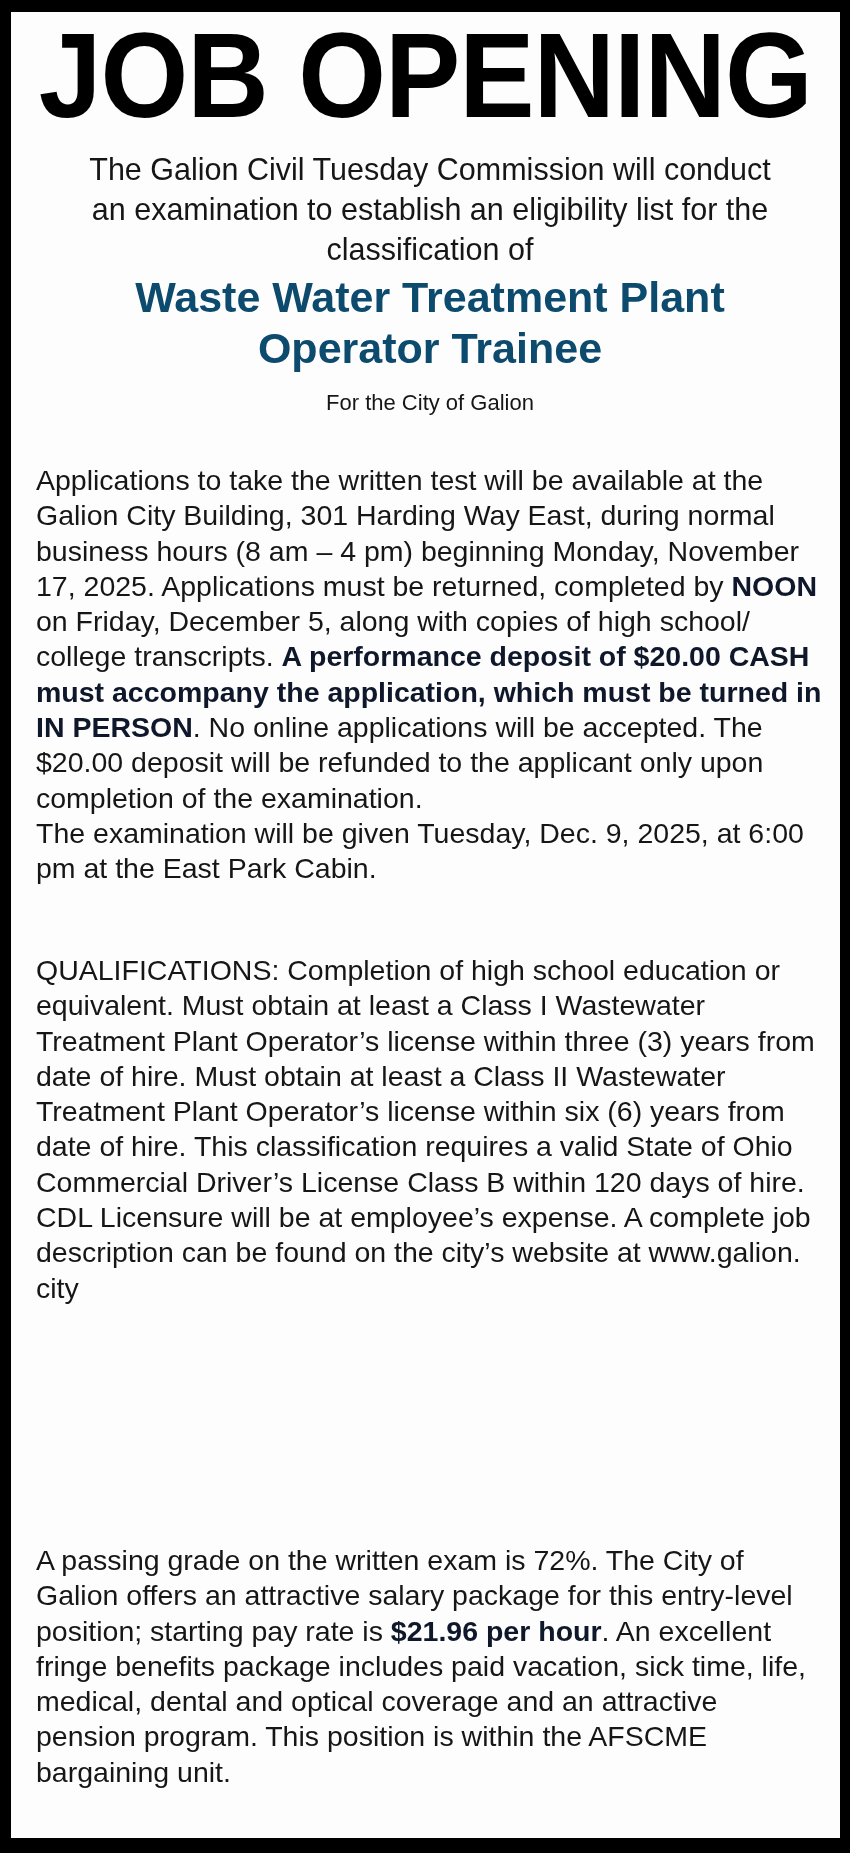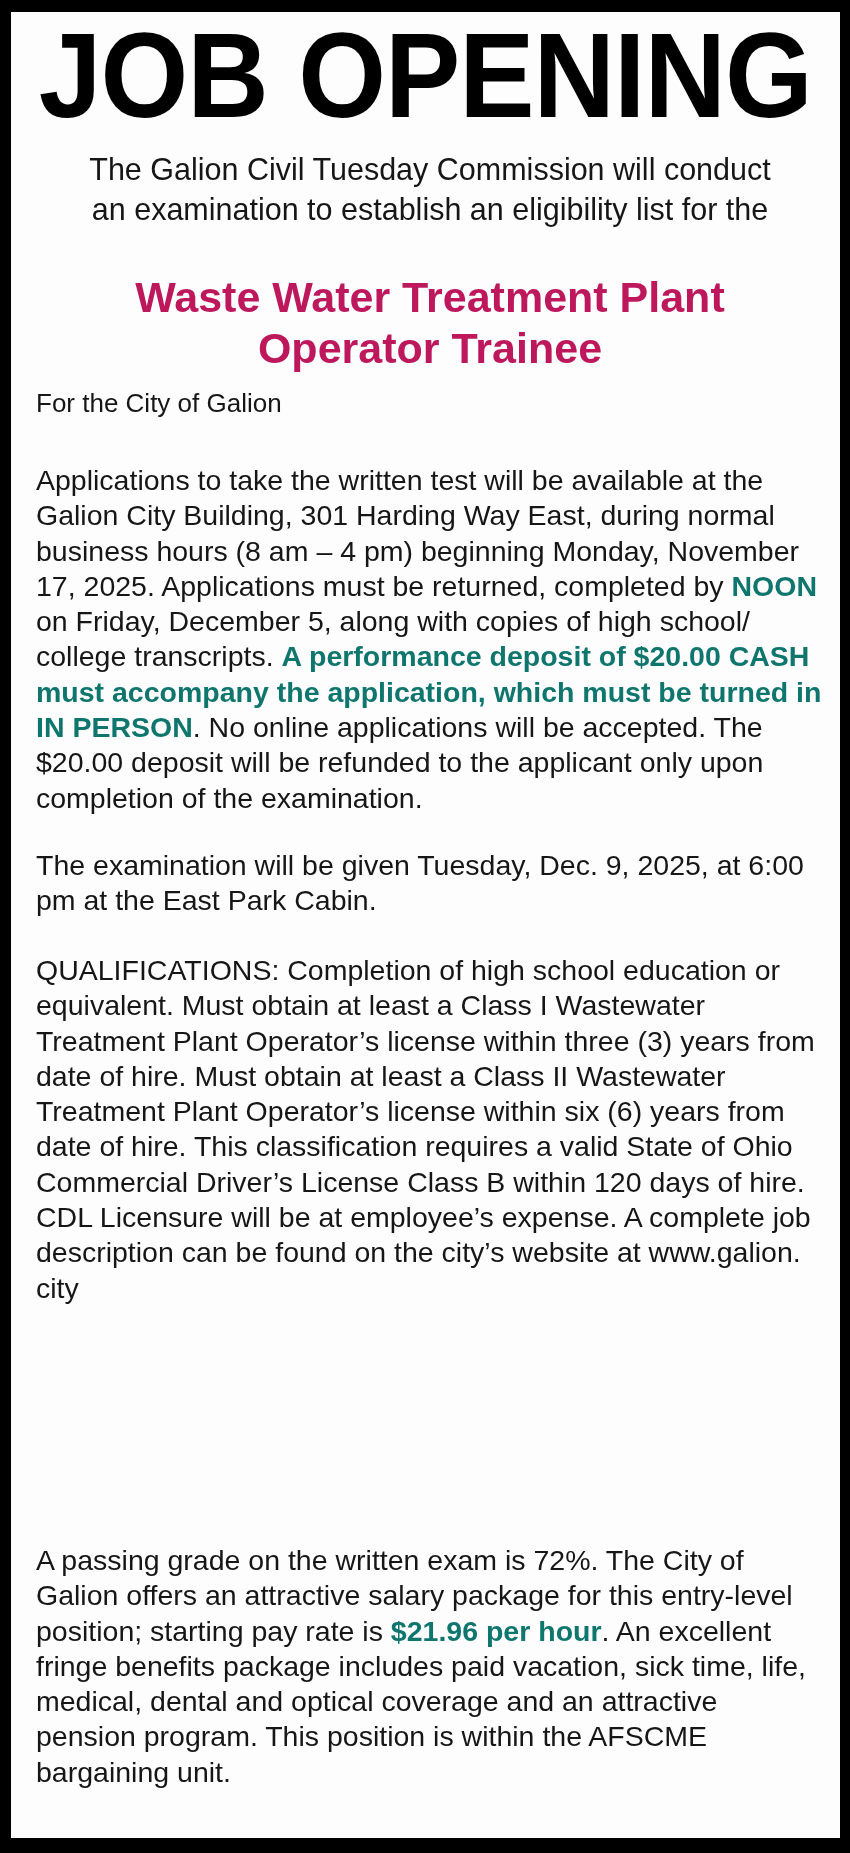--- a/index.html
+++ b/index.html
@@ -37,37 +37,38 @@
     top:137px;
     text-align:center;
     font-size:30.5px;line-height:40px;
   }
 
   .position{
     top:260px;
     text-align:center;
     font-weight:bold;
     font-size:43px;line-height:51px;
-    color:#be185d;
+    color:#0c4a6e;
   }
 
   .for-line{
     top:371px;
-    font-size:26px;line-height:40px;
+    text-align:center;
+    font-size:22px;line-height:40px;
   }
 
   .body-par{
     font-size:28.5px;line-height:35.3px;
     text-align:left;
     margin:0;
   }
-  .body-par b{font-weight:bold;color:#0f766e;}
+  .body-par b{font-weight:bold;color:#0f172a;}
 
   .p1{top:451px;}
-  .p2{top:836px;}
+  .p2{top:804px;}
   .p3{top:941px;}
   .p4{top:1326px;}
   .p5{top:1499px;margin-top:32px;}
 
   .footer{
     top:1860px;width:800px;
     font-size:28.5px;line-height:36px;
     font-weight:bold;font-style:italic;
     color:#0d0d0d;
     white-space:nowrap;
@@ -77,20 +78,21 @@
 <body>
 
 <div class="page">
   <div class="panel">
 
     <div class="block title"><span class="squeeze">JOB OPENING</span></div>
 
     <div class="block intro">
       <div>The Galion Civil Tuesday Commission will conduct</div>
       <div>an examination to establish an eligibility list for the</div>
+      <div>classification of</div>
     </div>
 
     <div class="block position">
       <div>Waste Water Treatment Plant</div>
       <div>Operator Trainee</div>
     </div>
 
     <div class="block for-line">For the City of Galion</div>
 
     <p class="block body-par p1"><span>Applications to take the written test will be available at the Galion City Building, 301 Harding Way East, during normal business hours (8 am – 4 pm) beginning Monday, November 17, 2025. Applications must be returned, completed by </span><b>NOON</b><span> on Friday, December 5, along with copies of high school/ college transcripts. </span><b>A performance deposit of $20.00 CASH must accompany the application, which must be turned in IN PERSON</b><span>. No online applications will be accepted. The $20.00 deposit will be refunded to the applicant only upon completion of the examination.</span></p>

